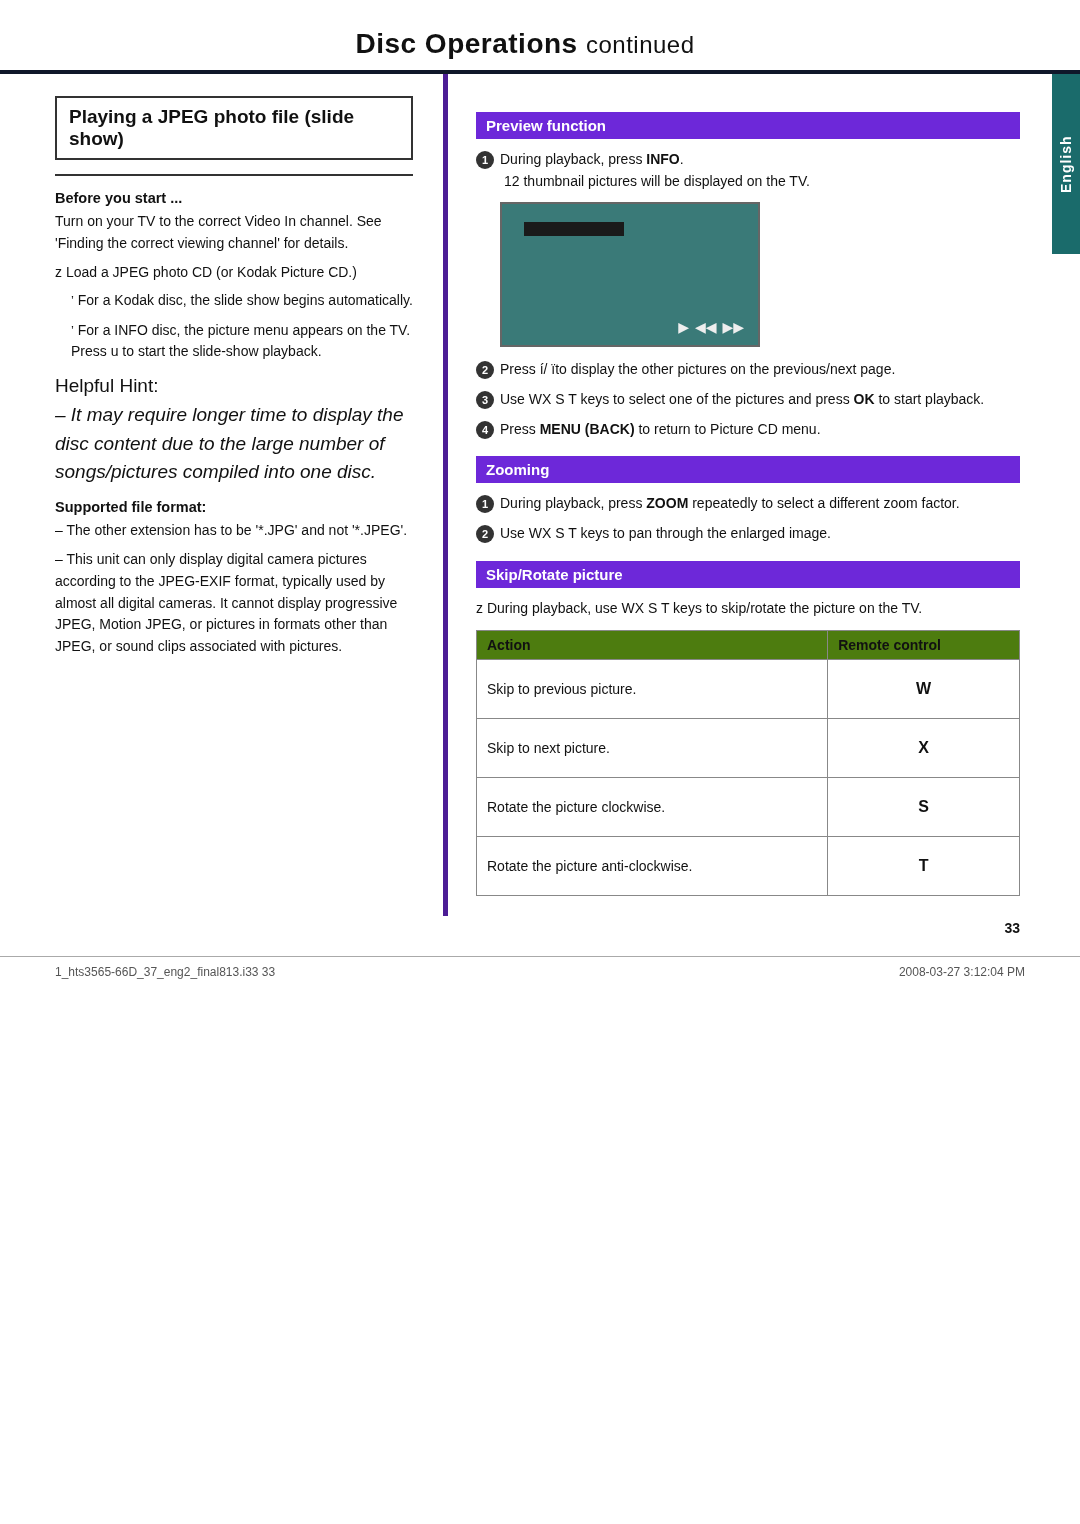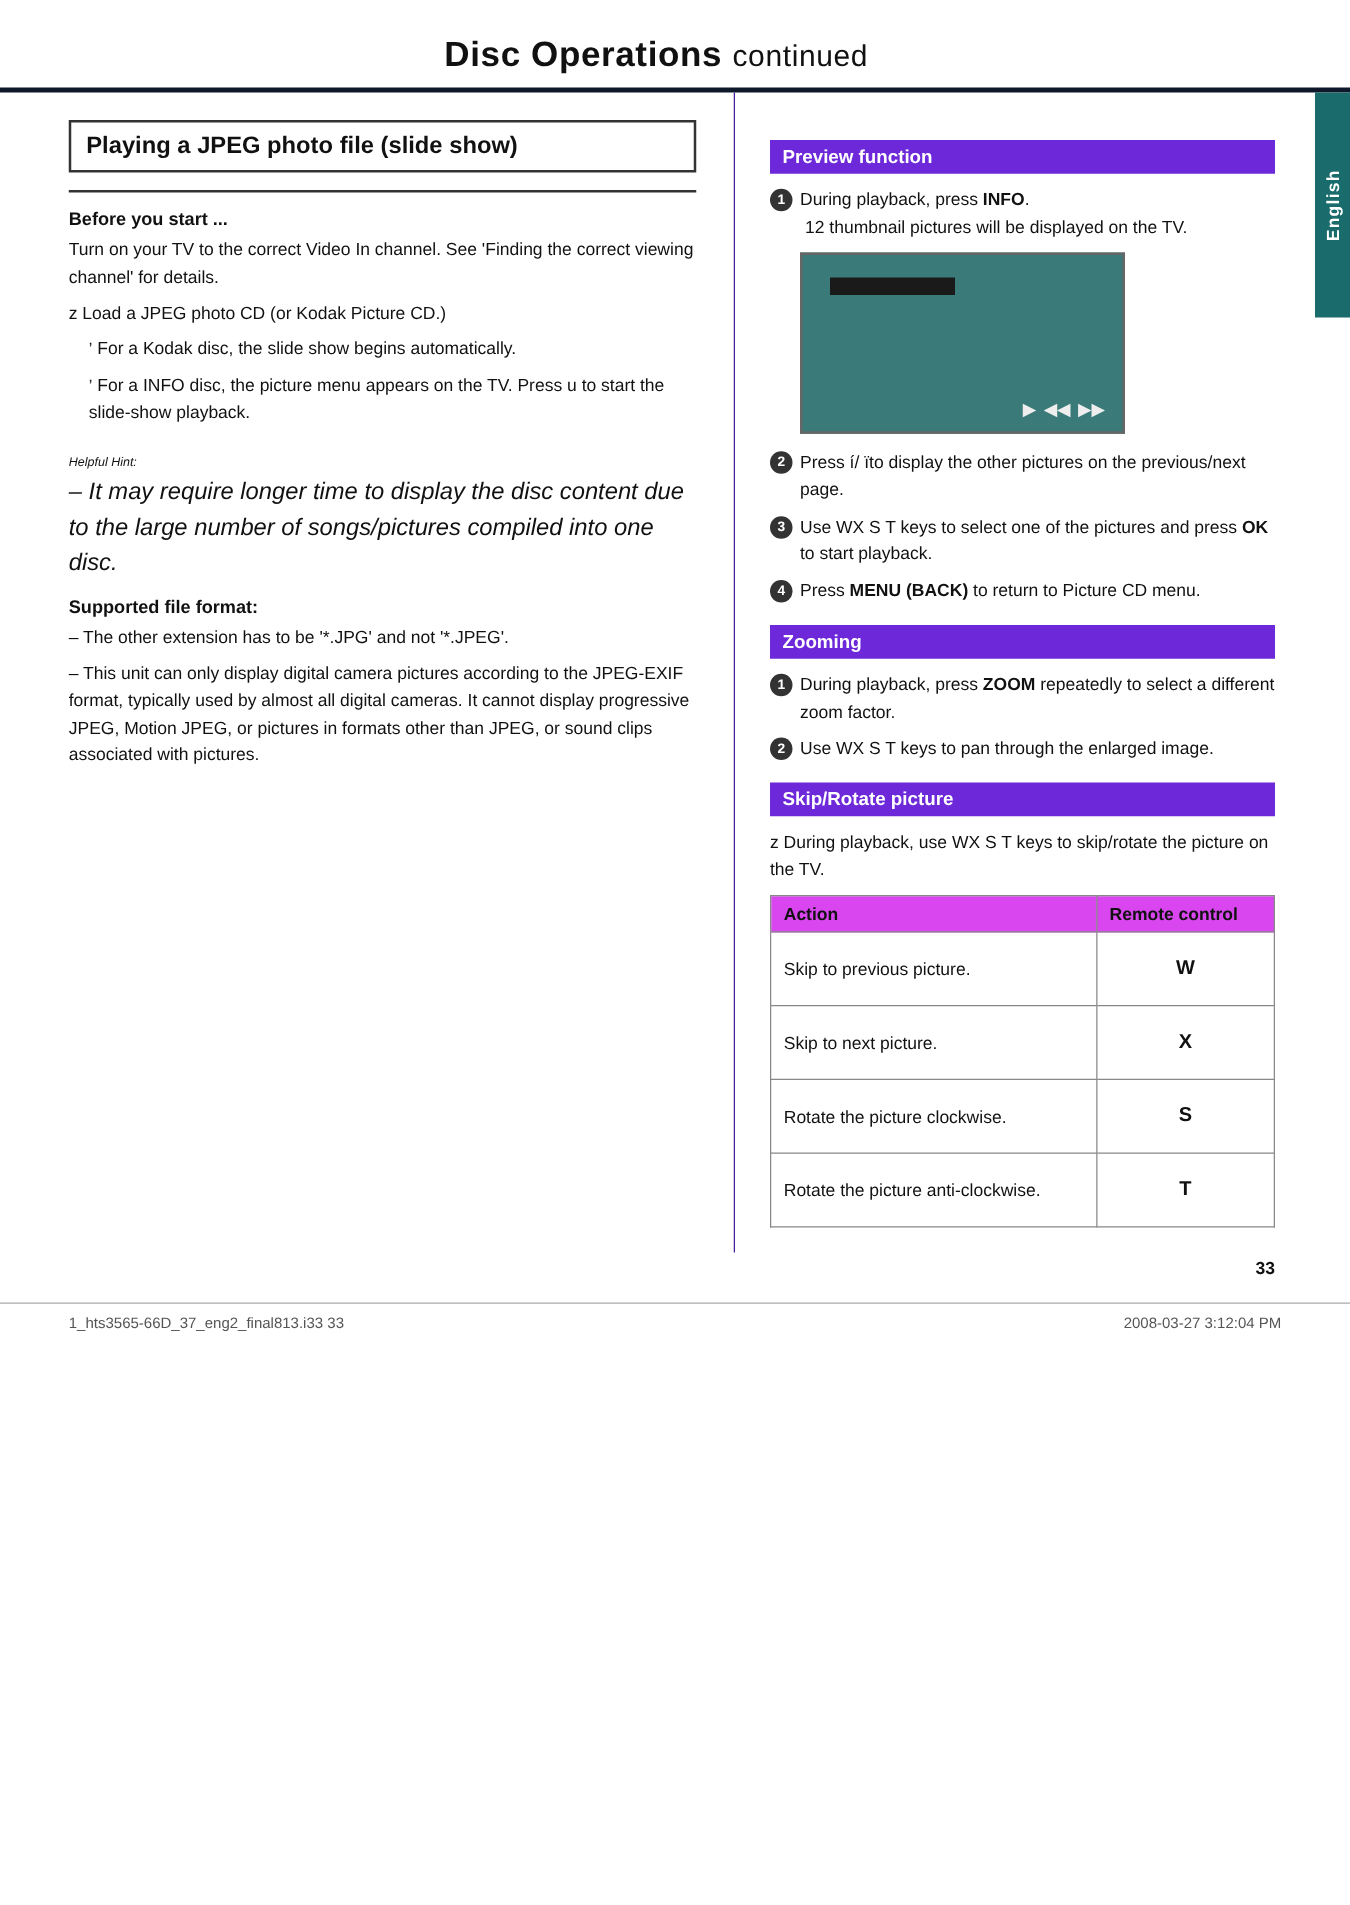--- a/index.html
+++ b/index.html
@@ -35,23 +35,23 @@
     
     .content-area {
       display: flex;
       flex-direction: row;
       padding: 0 0 0 0;
       position: relative;
     }
 
     
     .left-col {
-      width: 588px;
+      width: 448px;
       padding: 22px 30px 20px 55px;
-      border-right: 1px solid #4c1d95;
+      border-right: 5px solid #4c1d95;
     }
 
     
     .right-col {
       flex: 1;
       padding: 22px 60px 20px 28px;
       position: relative;
     }
 
     
@@ -72,23 +72,22 @@
       margin-top: 12px;
     }
 
     .body-text {
       font-size: 14px;
       line-height: 1.55;
       margin-bottom: 8px;
     }
 
     .italic-hint {
-      font-style: italic;
-      font-size: 10px;
-      margin-top: 24px;
+      font-size: 19px;
+      margin-top: 12px;
       margin-bottom: 4px;
     }
 
     .italic-body {
       font-style: italic;
       font-size: 19px;
       line-height: 1.5;
       margin-bottom: 10px;
     }
 
@@ -171,21 +170,21 @@
       width: 100%;
       border-collapse: collapse;
       margin-top: 10px;
       font-size: 14px;
     }
     .action-table th {
       border: 1px solid #888;
       padding: 6px 10px;
       text-align: left;
       font-weight: bold;
-      background: #d946ef;
+      background: #4d7c0f;
     }
     .action-table td {
       border: 1px solid #888;
       padding: 20px 10px;
       text-align: left;
       vertical-align: middle;
     }
     .action-table td.remote-col {
       text-align: center;
       font-weight: bold;

